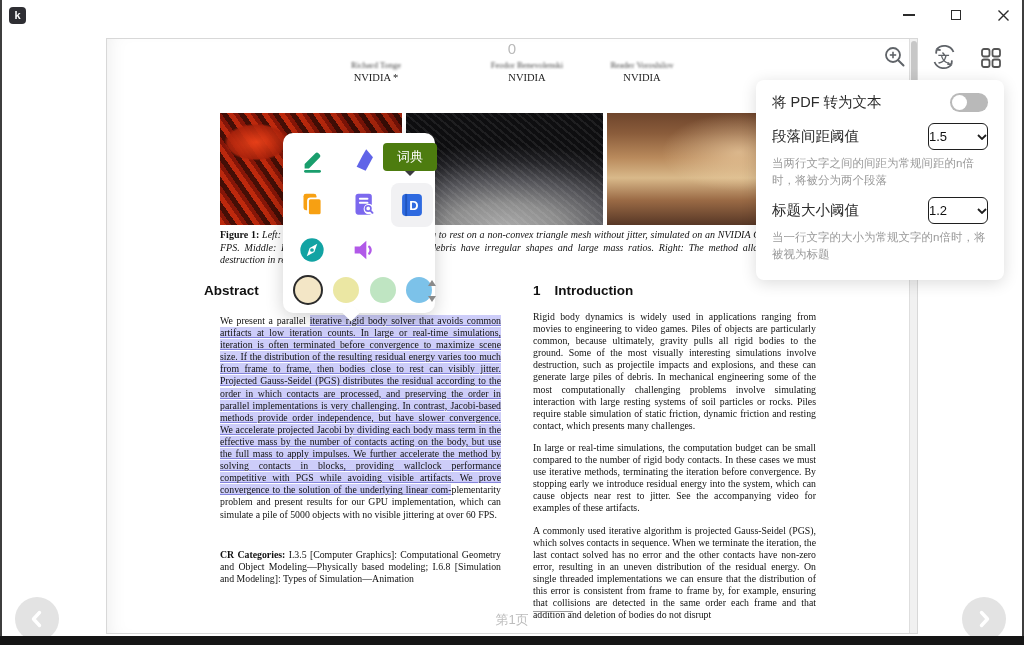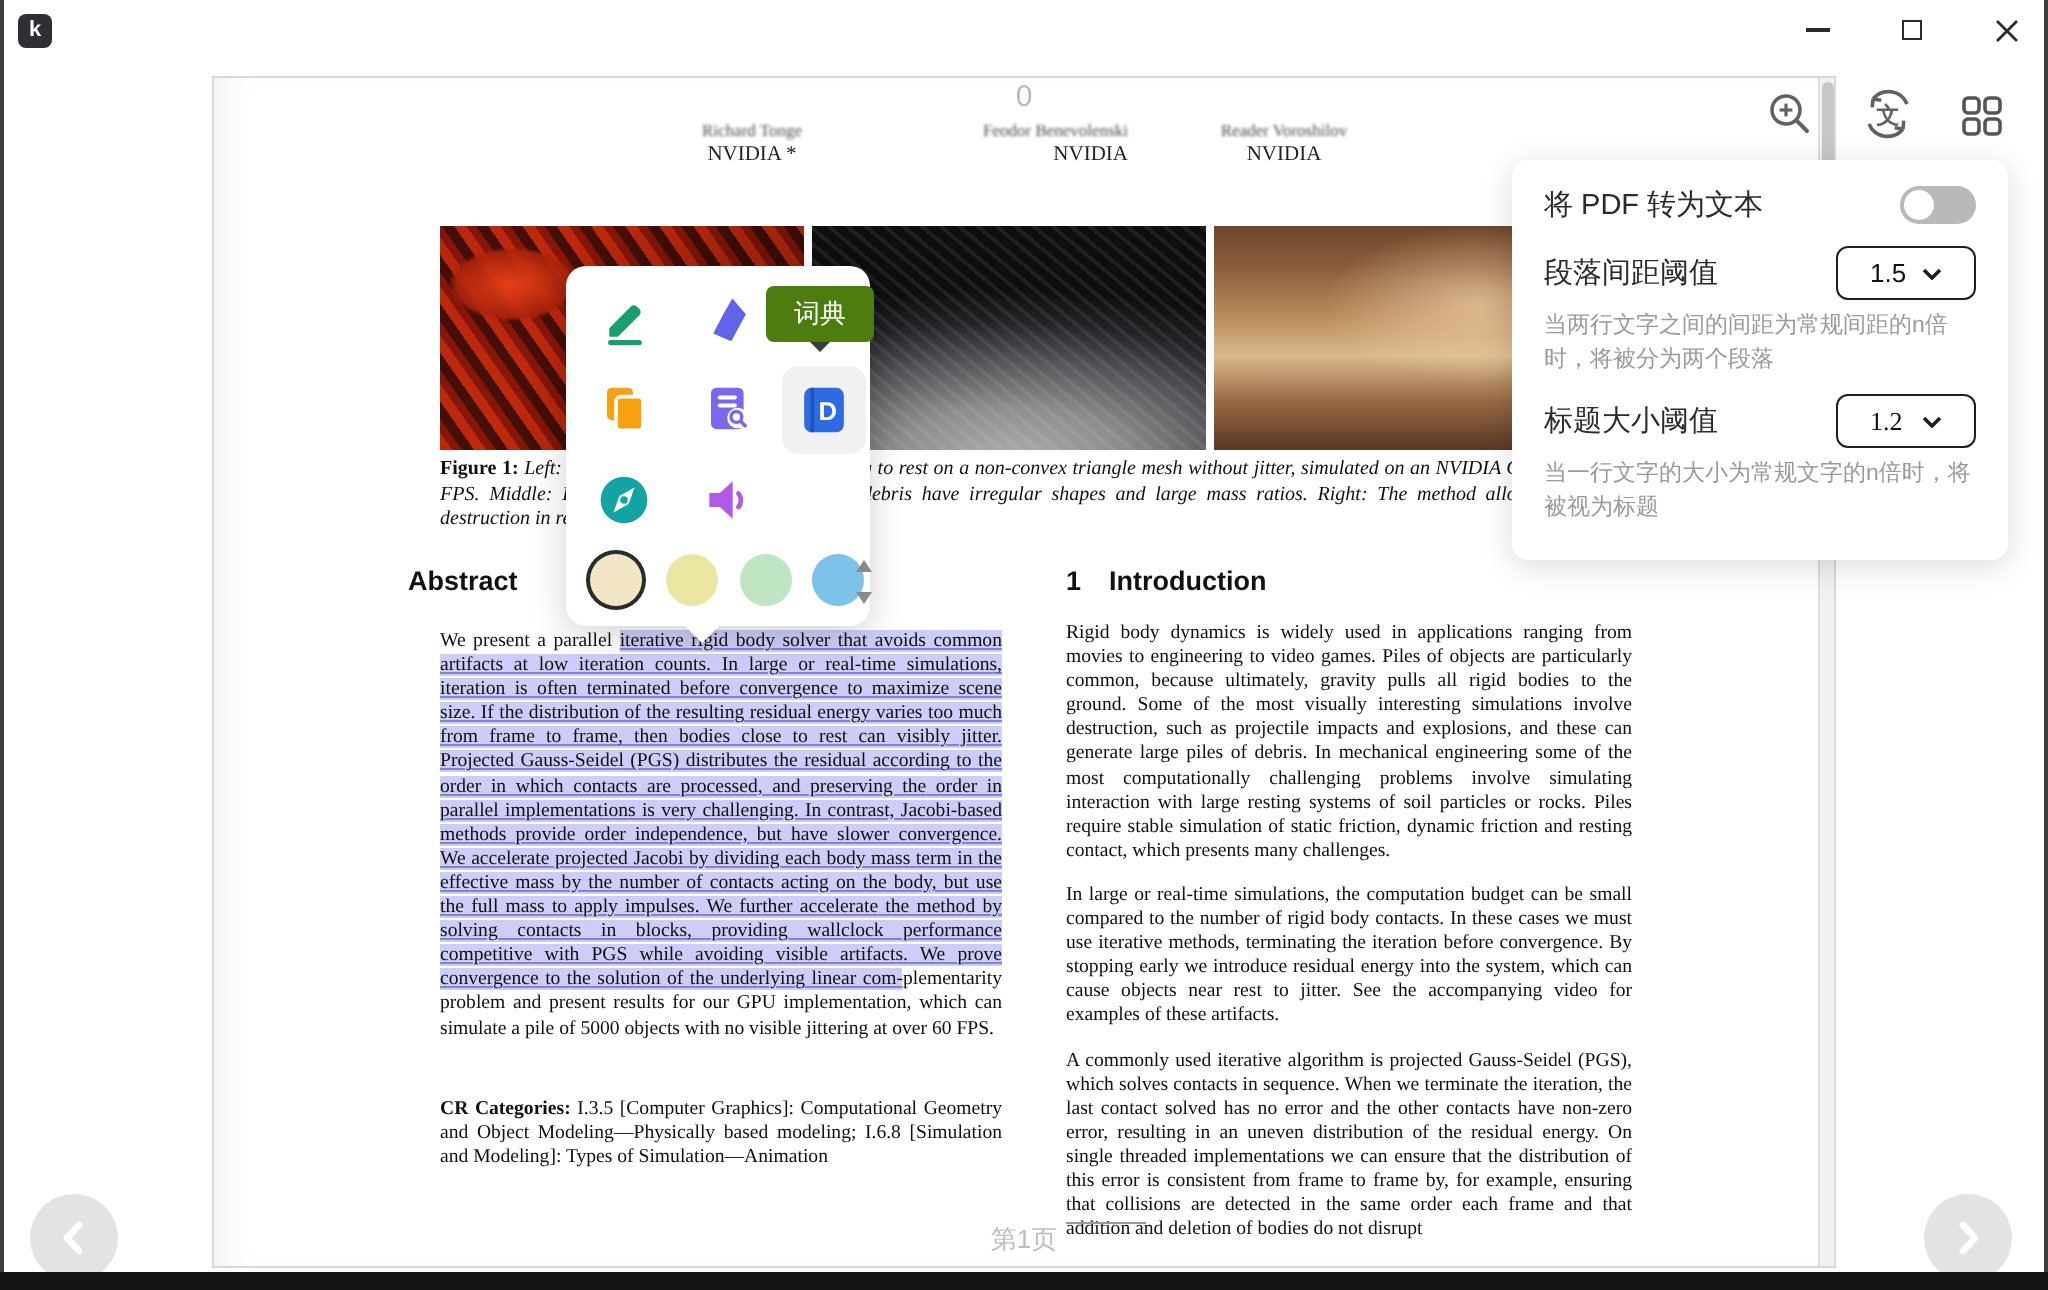--- a/index.html
+++ b/index.html
@@ -73,23 +73,23 @@
   
   .nav-circle { position:absolute; top:597px; width:44px; height:44px; border-radius:50%; background:#e3e3e3; border:none; display:flex; align-items:center; justify-content:center; cursor:pointer; z-index:85; }
   .nav-prev { left:15px; } .nav-next { left:962px; }
 
   
   .settings { position:absolute; left:756px; top:80px; width:248px; height:200px; background:#fff; border-radius:8px; box-shadow:0 3px 16px rgba(0,0,0,.14); padding:13px 16px 10px; z-index:40; }
   .set-row { display:flex; align-items:center; justify-content:space-between; }
   .set-label { font-size:14.5px; color:#2b2b2b; }
   .toggle { width:38px; height:19px; border-radius:10px; background:#b9b9b9; position:relative; cursor:pointer; border:none; }
   .toggle .knob { position:absolute; left:2px; top:2px; width:15px; height:15px; background:#fff; border-radius:50%; }
-  .select-box { width:70px; height:27px; border:1.6px solid #1f1f1f; border-radius:6px; display:flex; align-items:center; justify-content:space-between; padding:0 16px; font-size:13px; color:#111; cursor:pointer; background:#fff; }
+  .select-box { width:60px; height:27px; border:1.6px solid #1f1f1f; border-radius:6px; display:flex; align-items:center; justify-content:space-between; padding:0 0; font-size:13px; color:#111; cursor:pointer; background:#fff; }
   .help-text { font-size:11.5px; line-height:16.5px; color:#9a9a9a; margin-top:5px; }
-  .mt12 { margin-top:11px; } .mt10 { margin-top:9px;font-family:Liberation Serif, serif; }
+  .mt12 { margin-top:11px; } .mt10 { margin-top:9px; }
 
   
   .popup { position:absolute; left:283px; top:133px; width:152px; height:180px; background:#fff; border-radius:10px; box-shadow:0 4px 18px rgba(0,0,0,.18); z-index:50; }
   .popup::after { content:""; position:absolute; left:62px; bottom:-6px; width:12px; height:12px; background:#fff; transform:rotate(45deg); box-shadow:3px 3px 6px rgba(0,0,0,.06); }
   .ptool { position:absolute; width:30px; height:30px; display:flex; align-items:center; justify-content:center; background:none; border:none; cursor:pointer; }
   .dict-sel { position:absolute; left:108px; top:50px; width:42px; height:44px; background:#f1f1f3; border-radius:8px; display:flex; align-items:center; justify-content:center; border:none; cursor:pointer; }
   .swatch { position:absolute; top:144px; width:26px; height:26px; border-radius:50%; border:none; cursor:pointer; }
   .swatch.sel { box-shadow:0 0 0 2px #2b2b2b; }
   .sorter { position:absolute; left:143px; top:147px; width:12px; height:22px; display:flex; flex-direction:column; align-items:center; justify-content:space-between; background:none; border:none; cursor:pointer; }
   .tri-up { width:0; height:0; border-left:4.5px solid transparent; border-right:4.5px solid transparent; border-bottom:6px solid #8a8a8a; }
@@ -151,21 +151,21 @@
       <rect x="14.5" y="14.5" width="7.5" height="7.5" rx="2" fill="none" stroke="#555" stroke-width="1.8"></rect>
     </svg>
   </button>
 
   <div class="page-top-num">0</div>
 
   <div class="author" style="left:310px;">
     <div class="a-name">Richard Tonge</div>
     <div class="a-affil">NVIDIA *</div>
   </div>
-  <div class="author" style="left:432px;text-align:right;">
+  <div class="author" style="left:461px;">
     <div class="a-name">Feodor Benevolenski</div>
     <div class="a-affil">NVIDIA</div>
   </div>
   <div class="author" style="left:576px;">
     <div class="a-name">Reader Voroshilov</div>
     <div class="a-affil">NVIDIA</div>
   </div>
 
   <div class="fig fig1"></div>
   <div class="fig fig2"></div>

